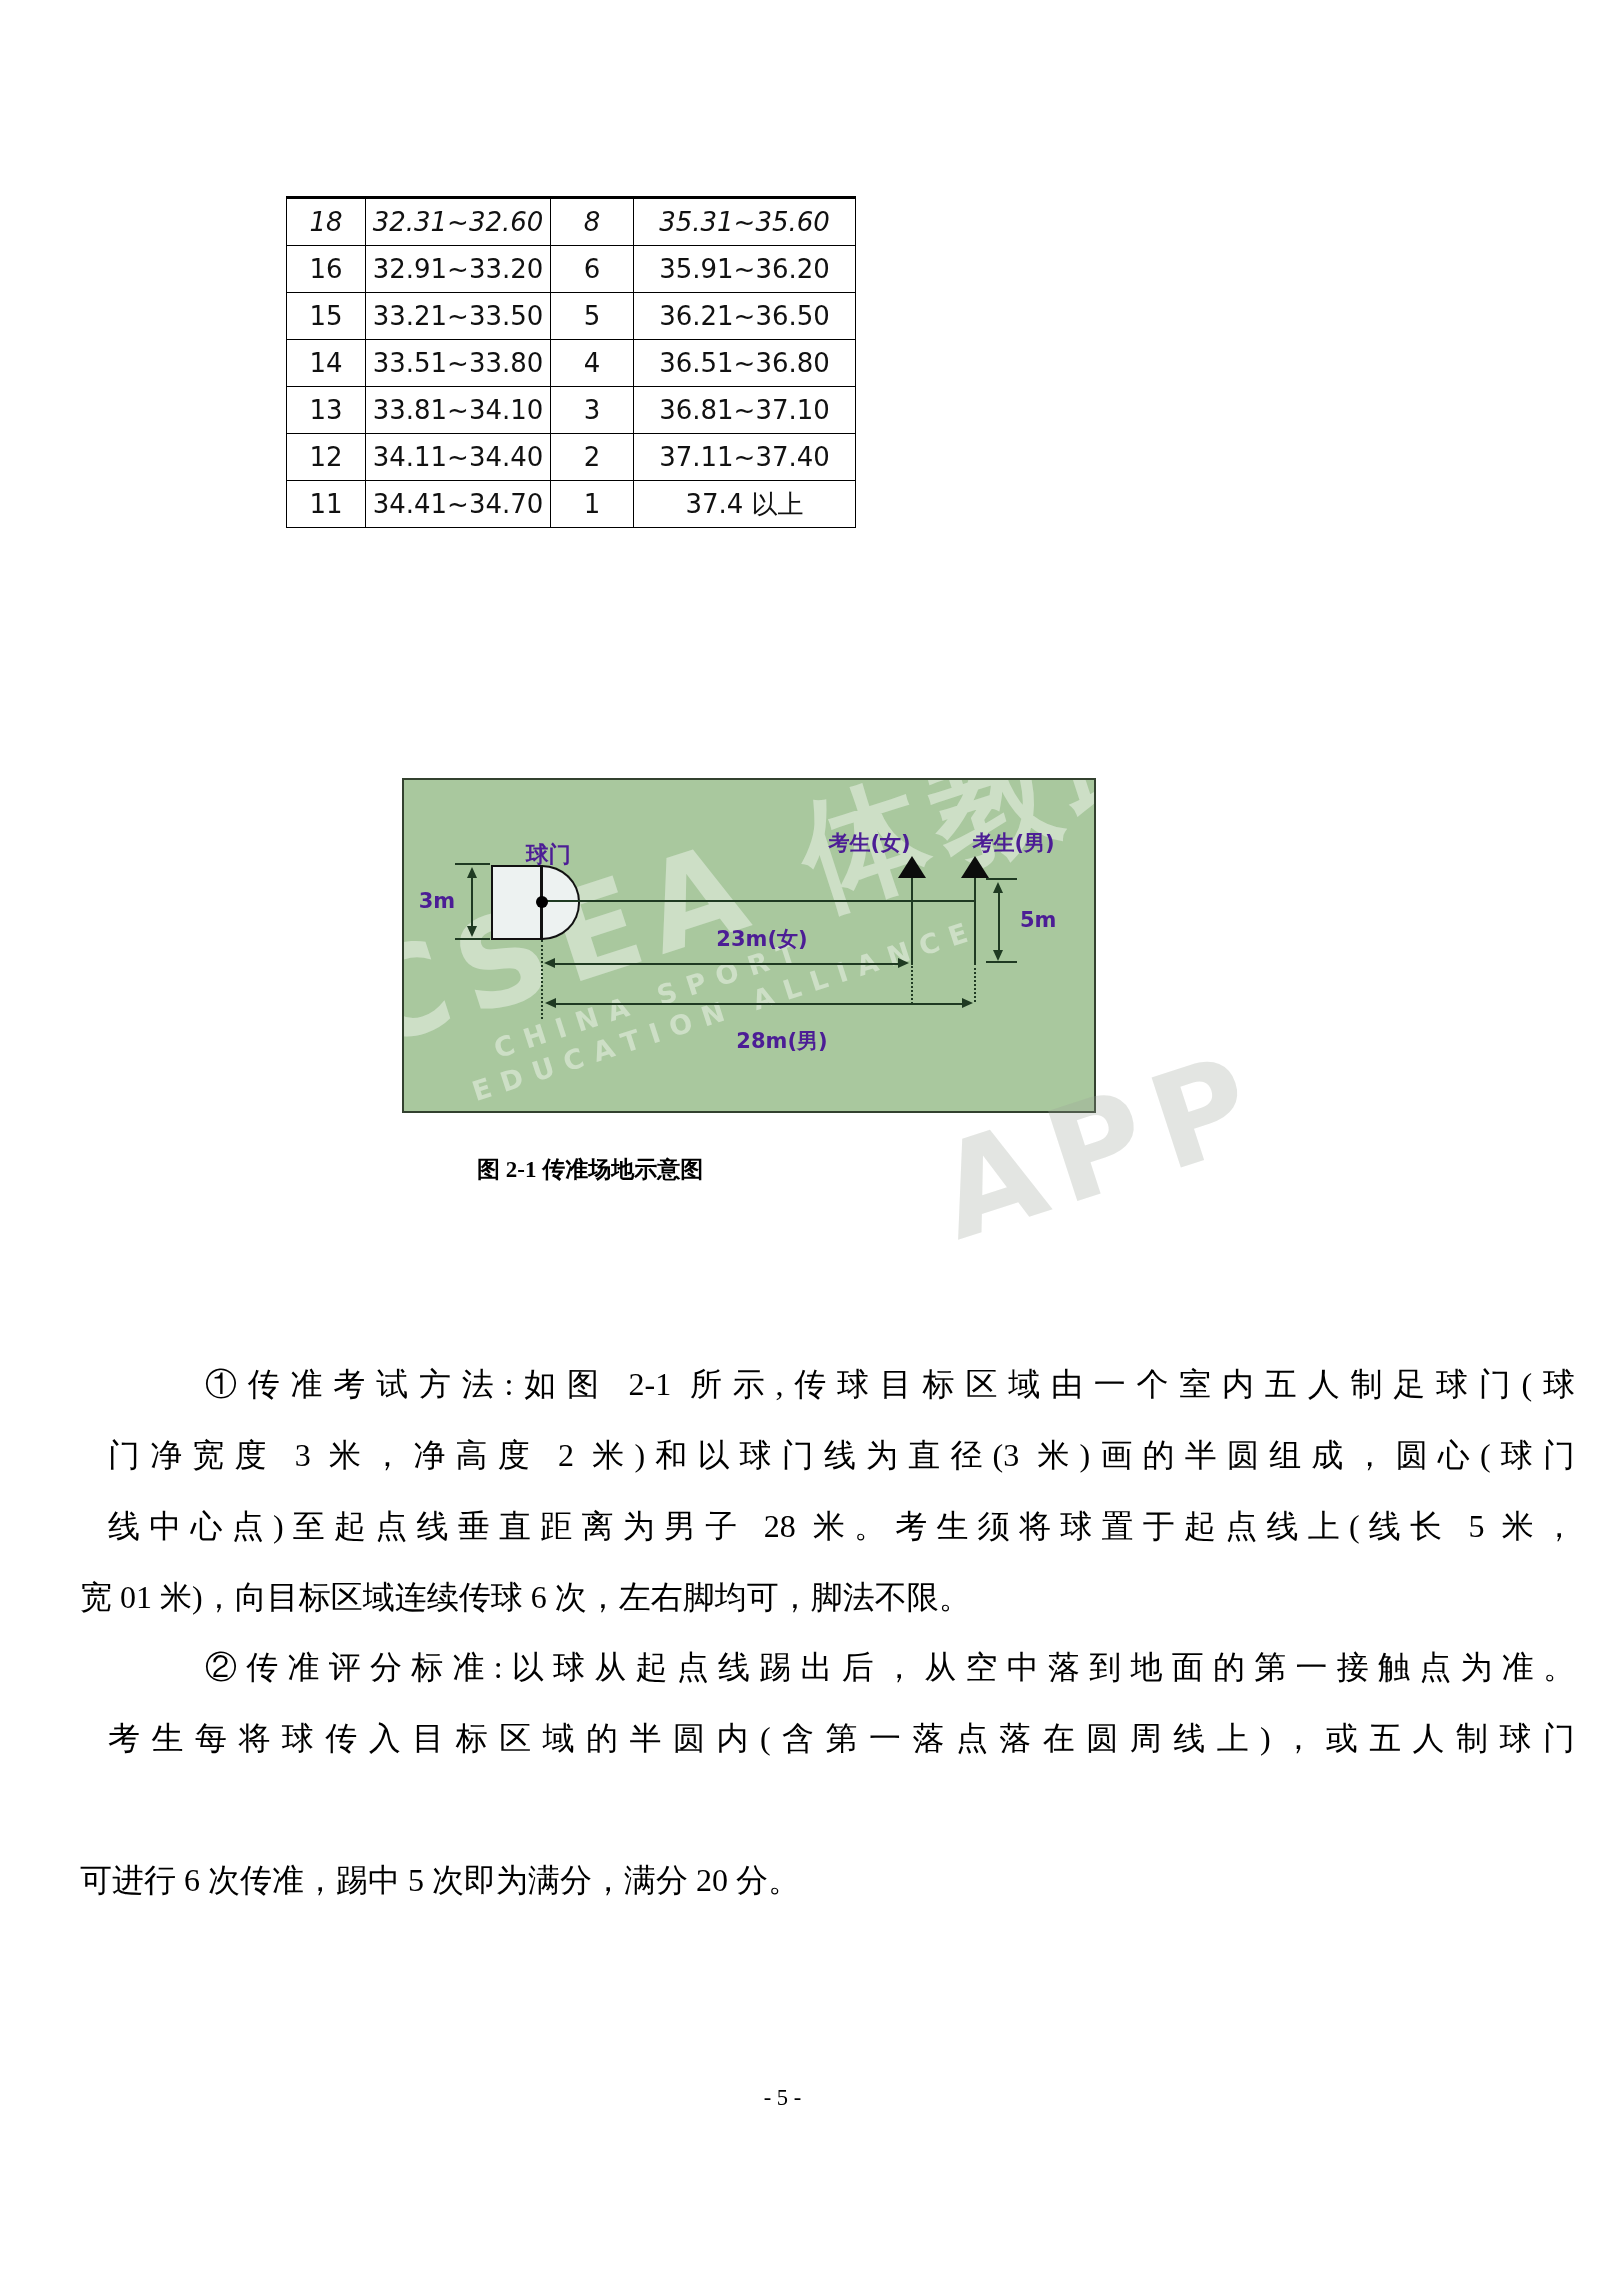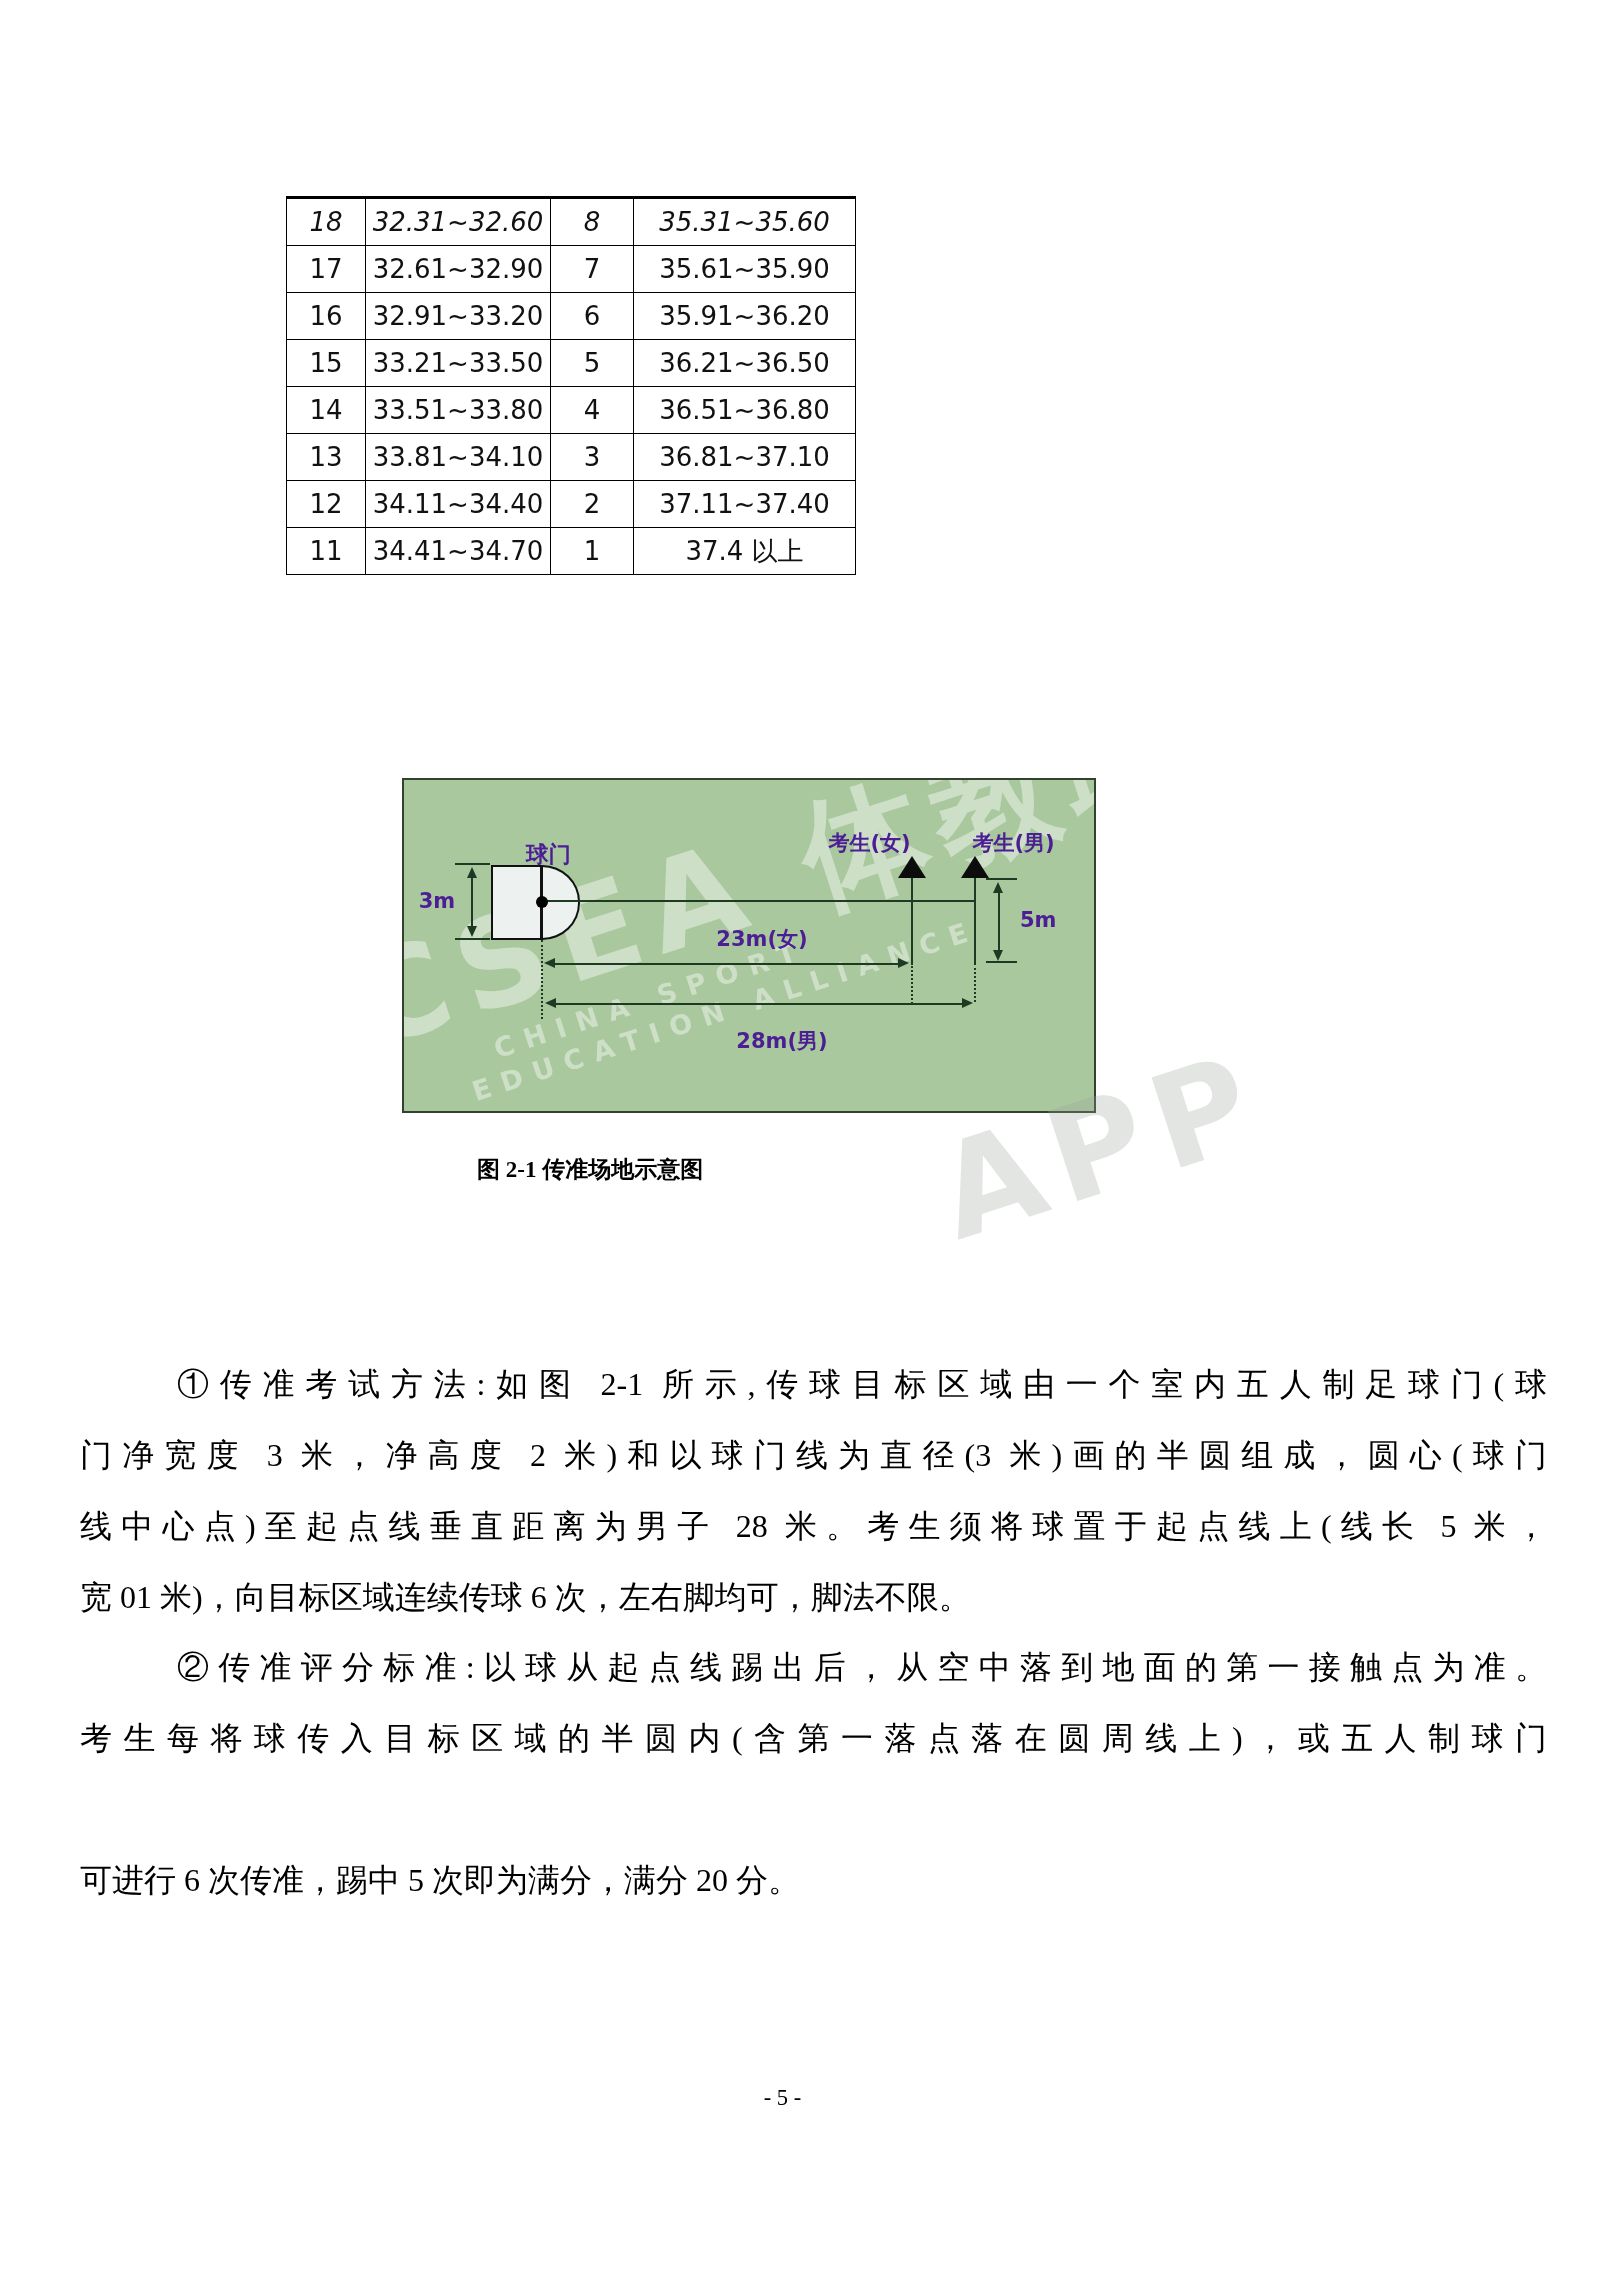--- a/index.html
+++ b/index.html
@@ -71,21 +71,21 @@
   }
 
   
   .heading { position:absolute; left:164px; top:1293px; font-size:32px; line-height:42px; white-space:nowrap; }
   .hem { font-weight:bold; }
   .hgap { display:inline-block; width:102px; }
   .tline {
     position:absolute; left:80px; width:1467px; box-sizing:border-box;
     font-size:32px; line-height:43px; color:#000;
   }
-  .just { text-align:justify; text-align-last:justify; }
+  .just { text-align:justify; text-align-last:justify;margin-left:28px; }
   .ind  { padding-left:97px; }
   .pagenum { position:absolute; left:687px; top:2085px; width:191px; text-align:center; font-size:22.5px; }
 </style>
 </head>
 <body>
 
 <div class="page">
 
   <table class="score-table">
     <colgroup>
@@ -95,26 +95,20 @@
         <col class="col-d">
       </colgroup>
     <tbody>
       <tr>
         <td>18</td>
         <td>32.31~32.60</td>
         <td>8</td>
         <td>35.31~35.60</td>
       </tr>
       <tr>
-        <td>17</td>
-        <td>32.61~32.90</td>
-        <td>7</td>
-        <td>35.61~35.90</td>
-      </tr>
-      <tr>
         <td>16</td>
         <td>32.91~33.20</td>
         <td>6</td>
         <td>35.91~36.20</td>
       </tr>
       <tr>
         <td>15</td>
         <td>33.21~33.50</td>
         <td>5</td>
         <td>36.21~36.50</td>

